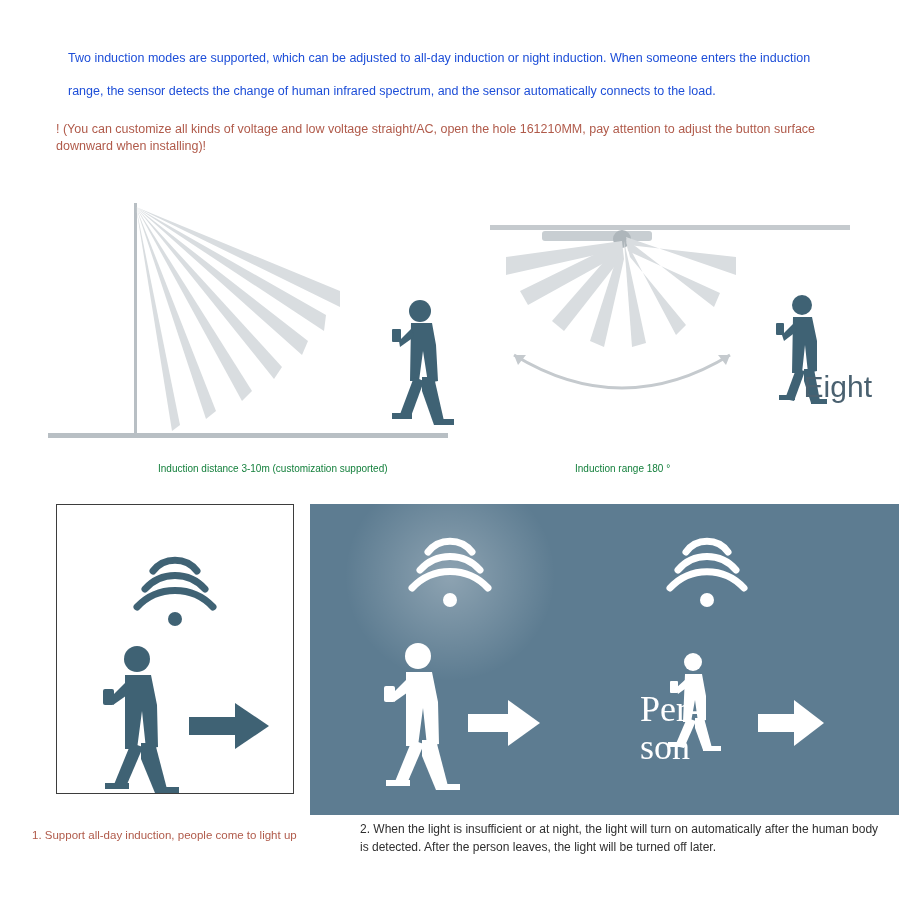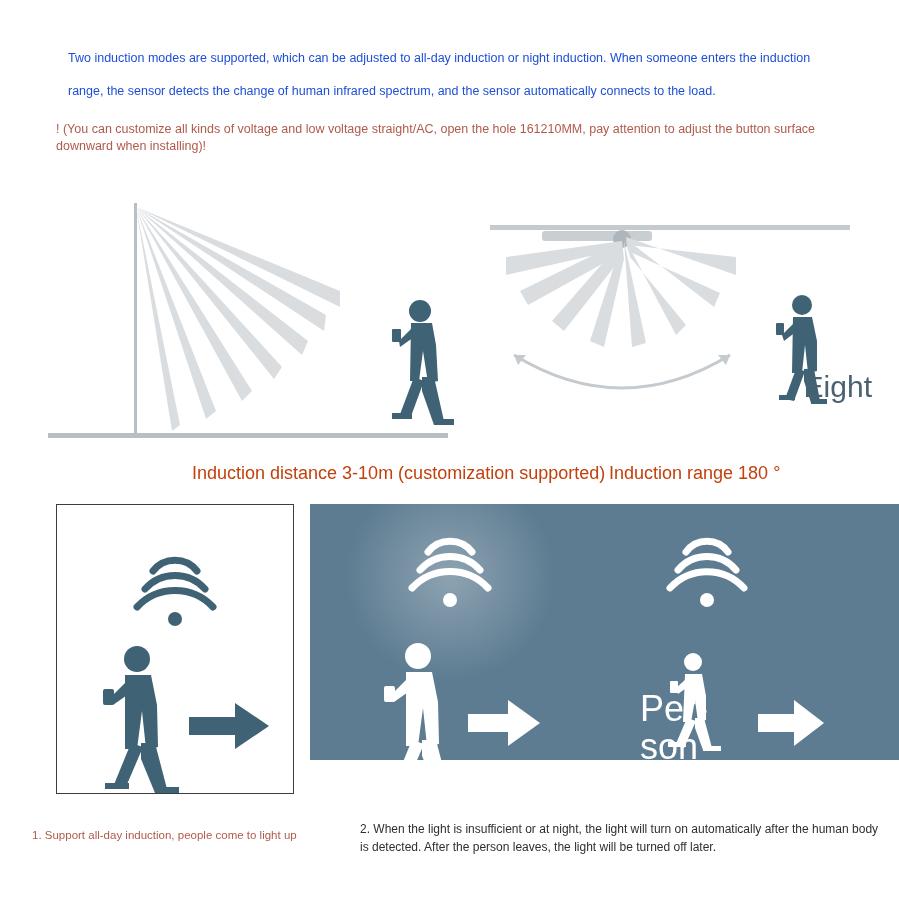--- a/index.html
+++ b/index.html
@@ -57,24 +57,23 @@
   .fig-right {
     position: absolute;
     left: 480px;
     top: 0;
     width: 400px;
     height: 295px;
   }
 
   .caption {
     position: absolute;
-    font-size: 18px;
-    color: #c2410c;
+    font-size: 10px;
+    color: #15803d;
     white-space: nowrap;
-    margin-left: 34px;
   }
   .caption-left { left: 118px; top: 268px; }
   .caption-right { left: 95px; top: 268px; }
 
   .eight-label {
     position: absolute;
     right: 8px;
     top: 175px;
     font-size: 30px;
     color: #4a6170;
@@ -91,22 +90,23 @@
     border: 1px solid #3d3d3d;
     background: #ffffff;
     box-sizing: border-box;
   }
 
   .panel-right {
     position: absolute;
     left: 310px;
     top: 504px;
     width: 589px;
-    height: 256px;
+    height: 311px;
     background: #5d7c91;
+    font-family: Liberation Serif, serif;
   }
 
   .cap-1 {
     position: absolute;
     left: 32px;
     top: 828px;
     width: 270px;
     font-size: 11.5px;
     line-height: 15px;
     color: #b05a4a;

